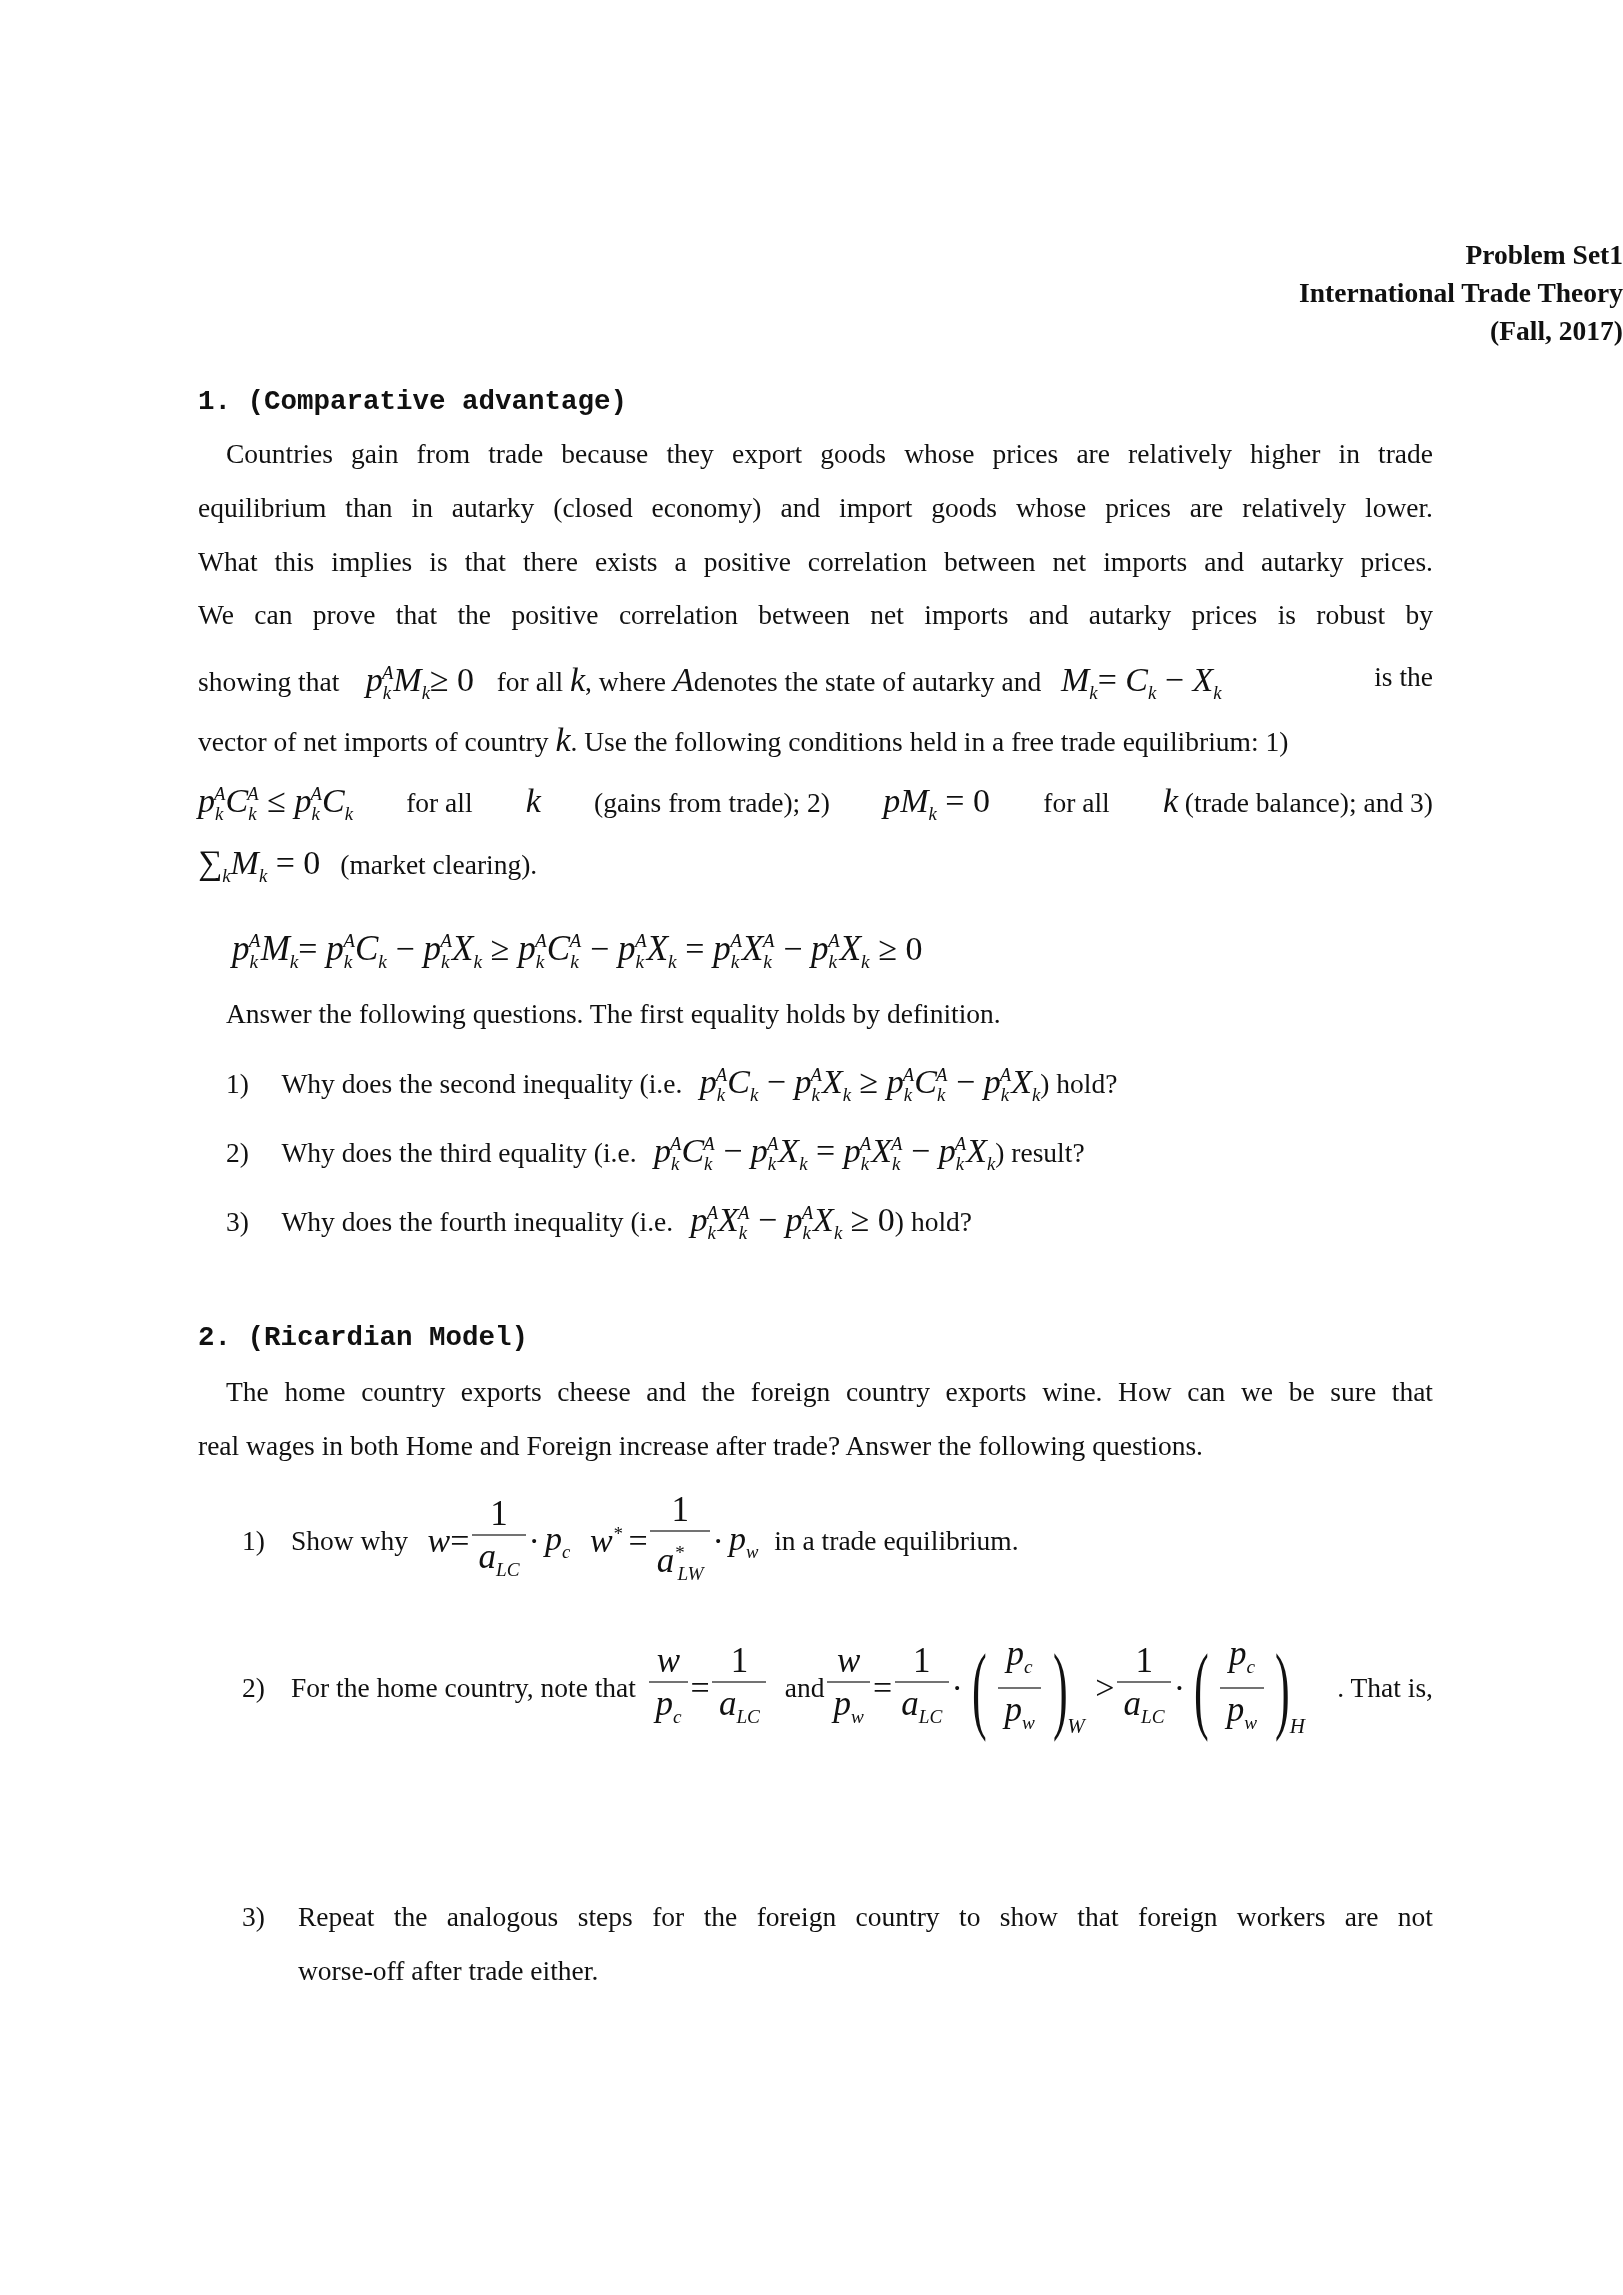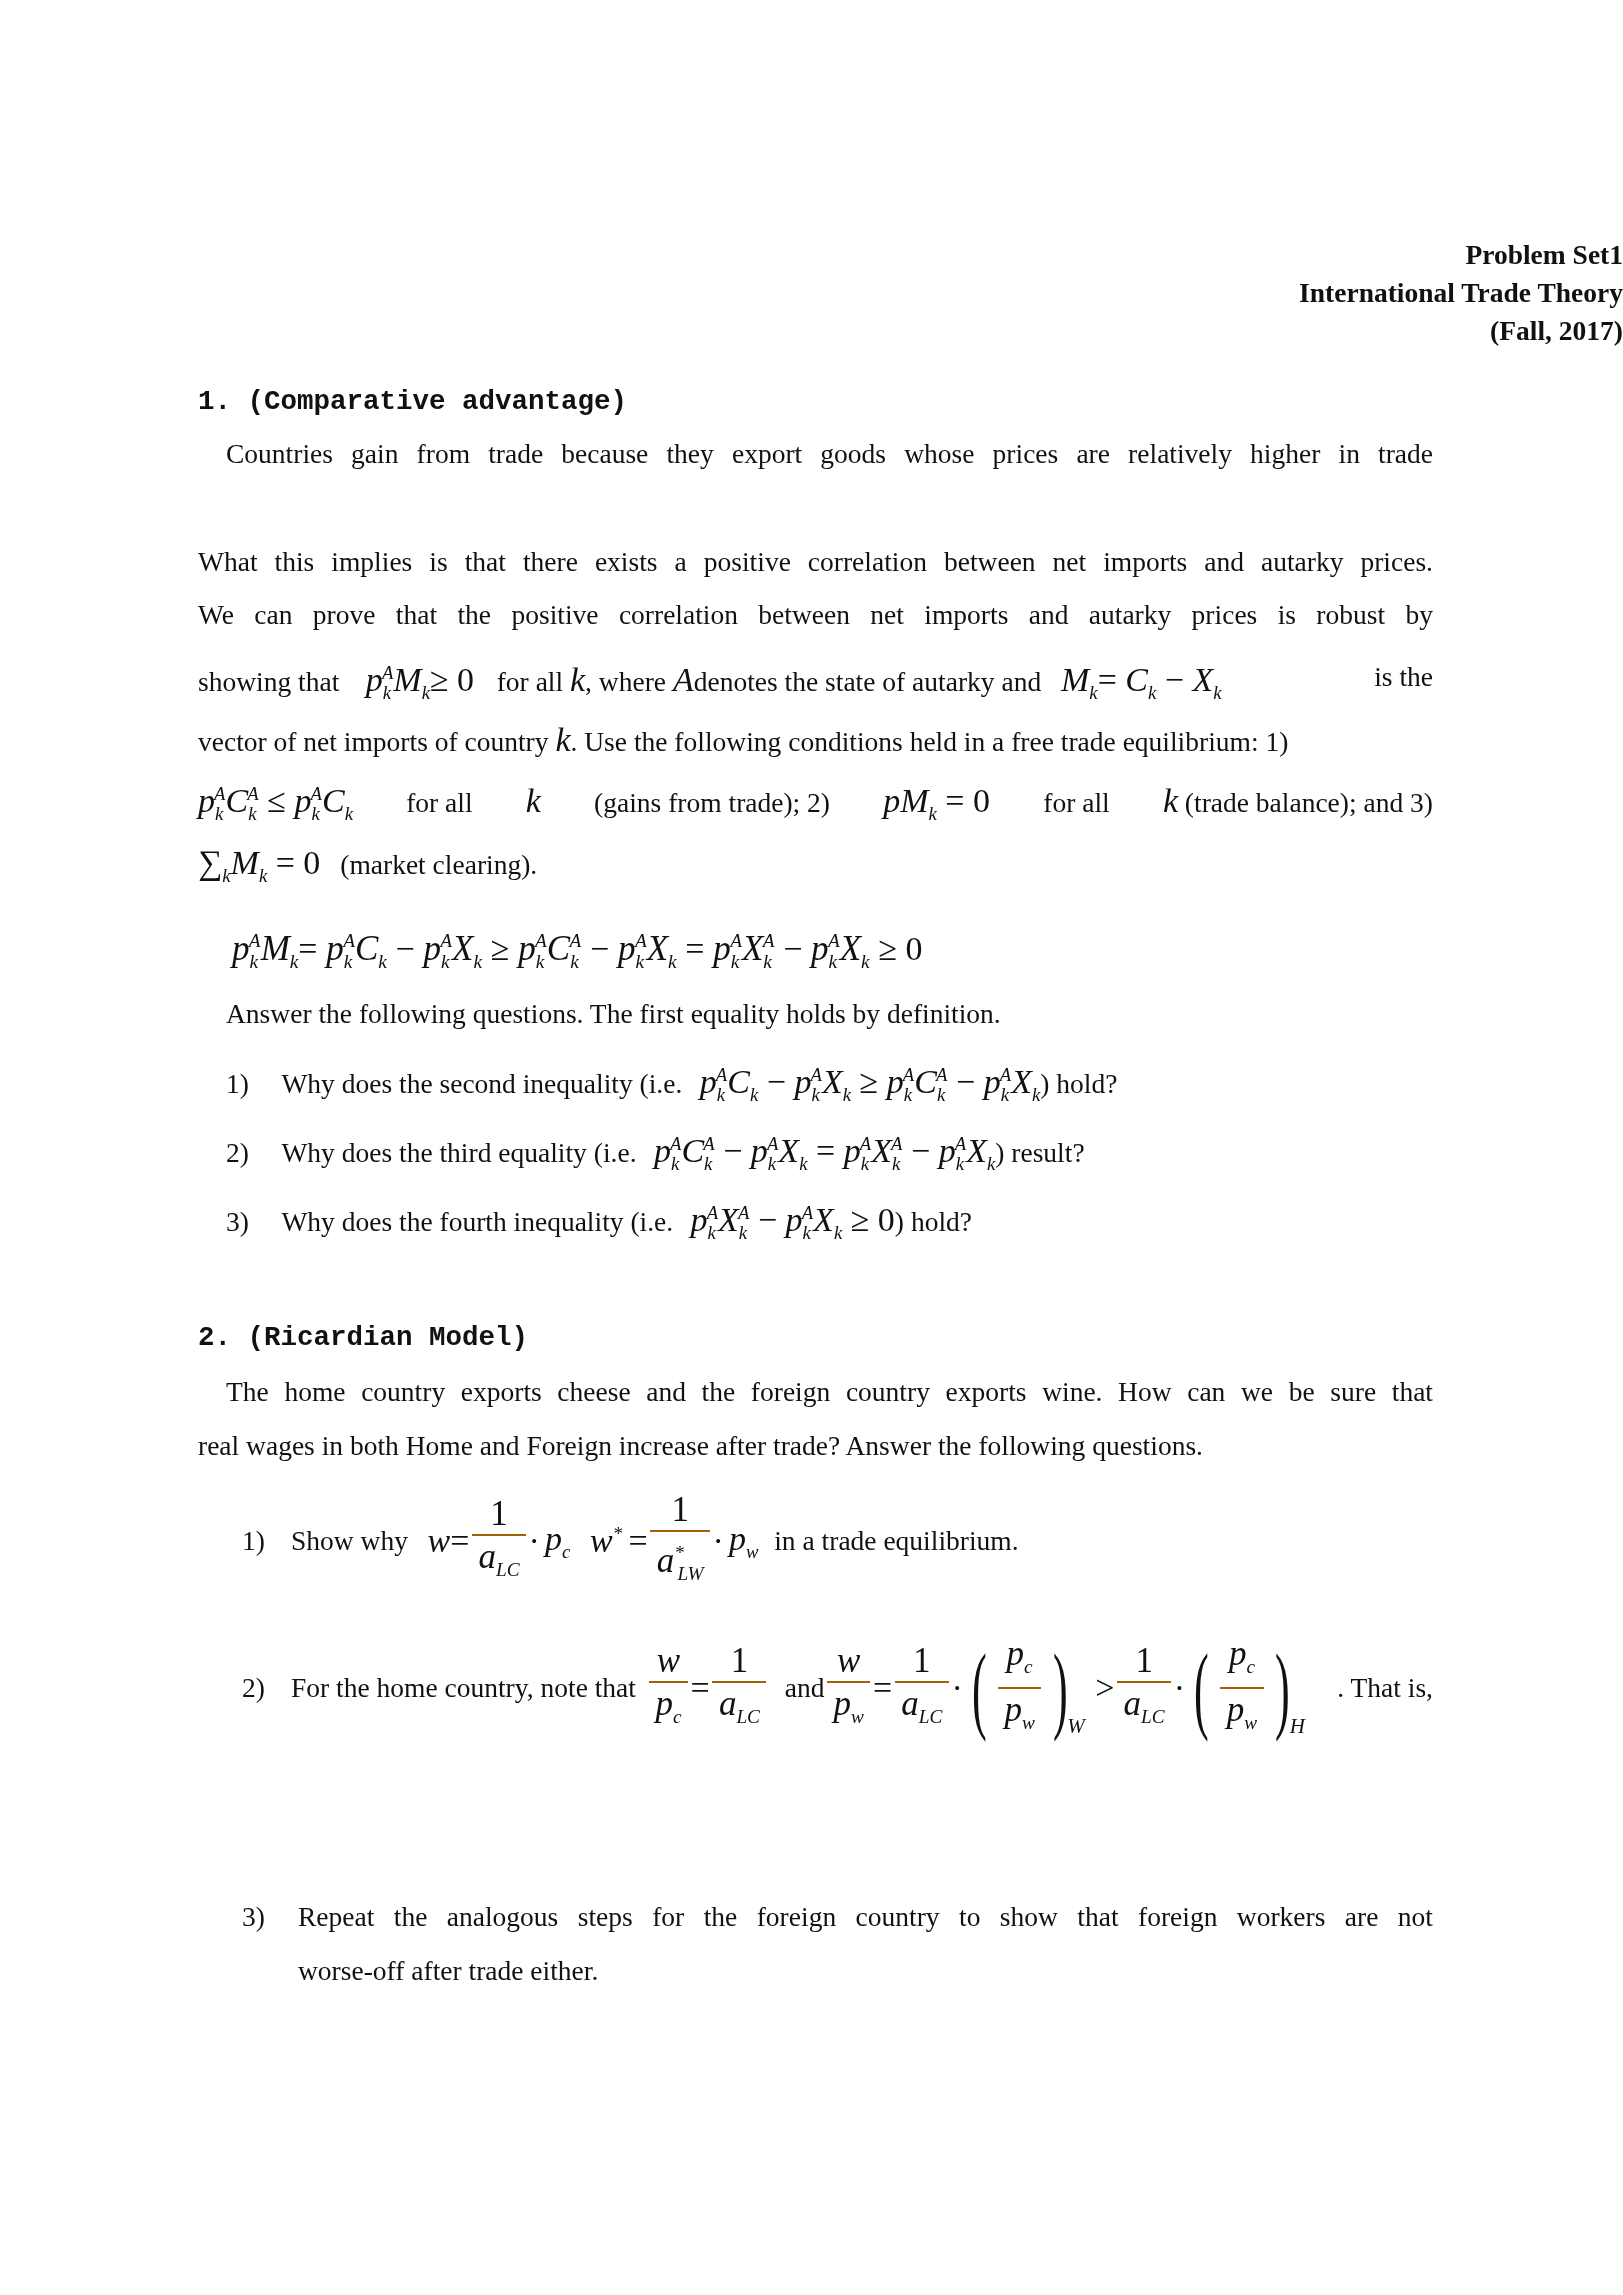--- a/index.html
+++ b/index.html
@@ -11,39 +11,40 @@
   .just { text-align:justify; text-align-last:justify; }
   .h { font-weight:bold;font-family:Liberation Mono, monospace; }
   .ind { left:226px; width:1207px; }
   .m { font-family:"Liberation Serif","DejaVu Serif",serif; font-style:italic; font-size:34px; }
   .mr { font-family:"Liberation Serif","DejaVu Serif",serif; font-size:34px; font-style:normal; }
   sub, sup { font-size:0.55em; font-style:italic; }
   .eq { font-style:italic; font-size:35px; }
   .num { display:inline-block; width:49px; }
   .frac { display:inline-flex; flex-direction:column; align-items:center; vertical-align:middle; margin:0 2.6px; }
   .frac .top { font-size:35px; line-height:41px; padding:0 6.5px; }
-  .frac .bot { font-size:35px; line-height:41px; border-top:2px solid #a16207; padding:0 6.5px; font-style:italic; }
+  .frac .bot { font-size:35px; line-height:41px; border-top:2px solid #737373; padding:0 6.5px; font-style:italic; }
   .paren { display:inline-flex; align-items:center; vertical-align:middle; }
   .paren .pl, .paren .pr { font-size:98px; font-weight:100; line-height:98px; transform:scaleX(0.45); display:inline-block; font-style:normal; }
   .paren .subH { font-size:21px; font-style:italic; align-self:flex-end; margin-left:-9.2px; margin-bottom:3.9px; }
 </style>
 </head>
 <body>
 
 <div class="page">
 
   <div class="title-block">
     <div>Problem Set1</div>
     <div>International Trade Theory</div>
     <div>(Fall, 2017)</div>
   </div>
 
   <div class="line h" style="top:386px;">1. (Comparative advantage)</div>
 
   <div class="line ind just" style="top:438px;">Countries gain from trade because they export goods whose prices are relatively higher in trade</div>
+  <div class="line just" style="top:492px;">equilibrium than in autarky (closed economy) and import goods whose prices are relatively lower.</div>
   <div class="line just" style="top:546px;">What this implies is that there exists a positive correlation between net imports and autarky prices.</div>
   <div class="line just" style="top:599px;">We can prove that the positive correlation between net imports and autarky prices is robust by</div>
 
   <div class="line" style="top:661px;">
     <span>showing that</span>
     <span class="m" style="margin-left:19.6px;">p<sub>k</sub><sup style="margin-left:-9.2px;">A</sup>M<sub>k</sub><span class="mr">≥ 0</span></span>
     <span style="margin-left:15.7px;">for all</span>
     <span class="m">k</span><span>, where</span>
     <span class="m">A</span><span>denotes the state of autarky and</span>
     <span class="m" style="margin-left:13px;">M<sub>k</sub><span class="mr">=</span> C<sub>k</sub> <span class="mr">−</span> X<sub>k</sub></span>

